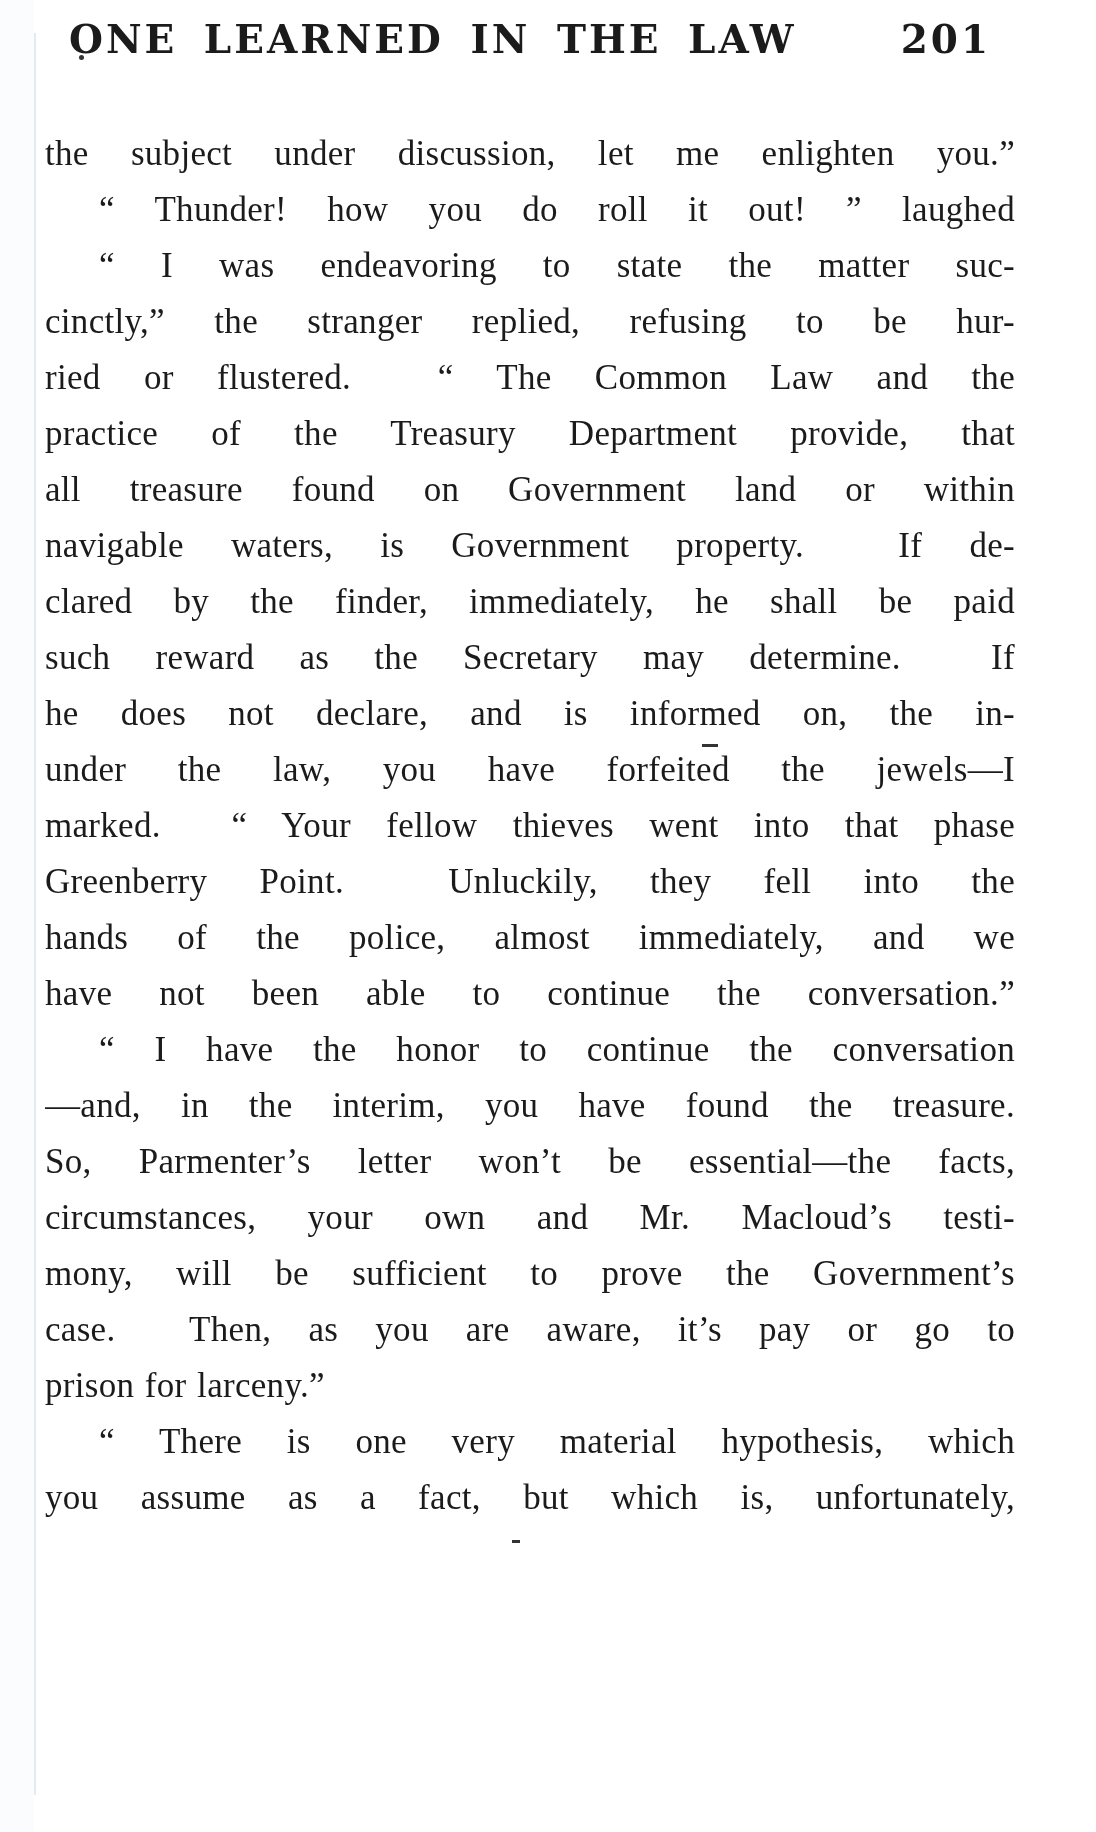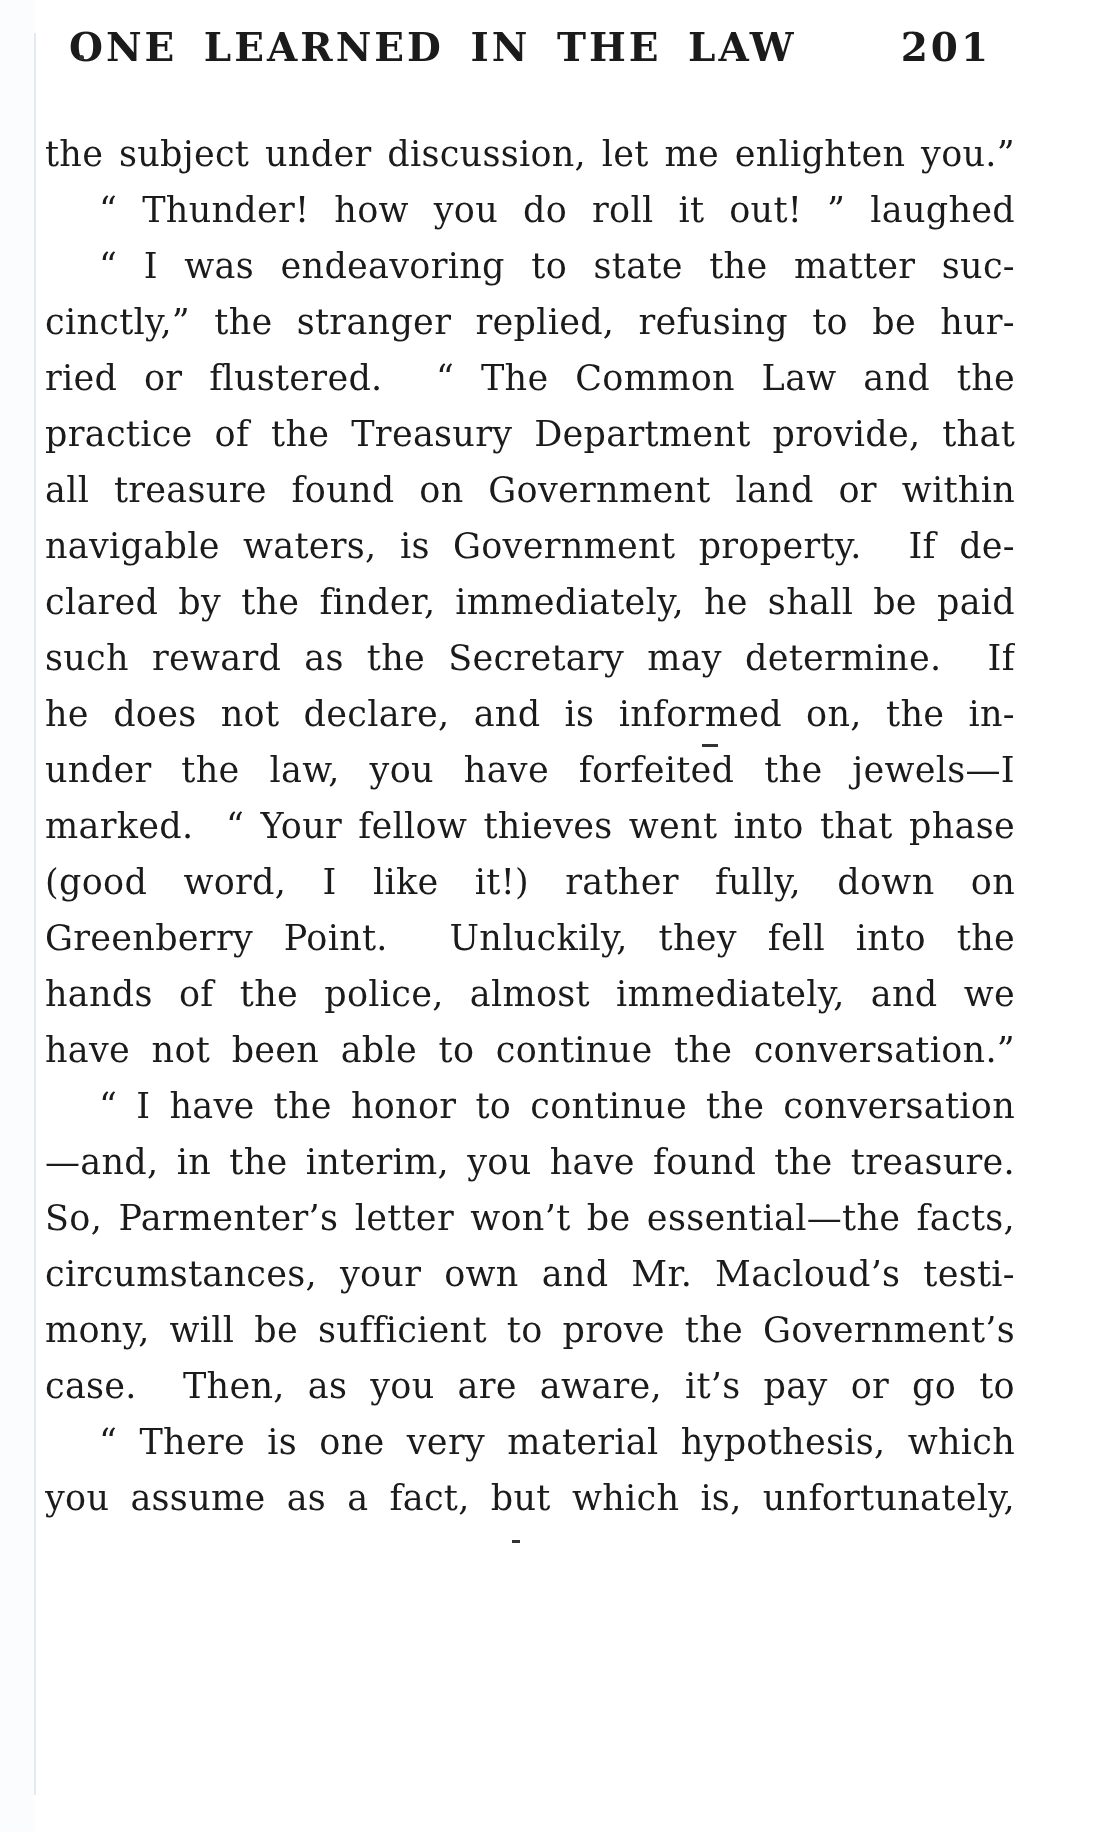--- a/index.html
+++ b/index.html
@@ -23,21 +23,21 @@
     background: var(--margin_strip, #fbfcfd);
   }
   .edge-line {
     position: absolute;
     left: 34px; top: 33px;
     width: 2px; height: 1762px;
     background: var(--scan_line, #e6e9ed);
   }
   .running-head {
     position: absolute;
-    left: 45px; top: 24px;
+    left: 45px; top: 16px;
     width: 970px;
     display: flex;
     justify-content: center;
     align-items: baseline;
     gap: 104px;
     font-size: 39px;
     font-weight: bold;
     letter-spacing: 3px;
     word-spacing: 10px;
     white-space: nowrap;
@@ -48,20 +48,21 @@
     width: 970px;
     font-size: 35px;
     letter-spacing: 0.3px;
     word-spacing: 1.5px;
   }
   .line {
     height: 56px;
     line-height: 56px;
     overflow: hidden;
     text-align: left;
+    font-family: Liberation Serif, serif;
   }
   .line.justify { text-align: justify; }
   .line.justify::after {
     content: "";
     display: inline-block;
     width: 100%;
     height: 0;
     vertical-align: top;
   }
   .line.indent { padding-left: 54px; }
@@ -89,30 +90,30 @@
       <div class="line justify">cinctly,” the stranger replied, refusing to be hur-</div>
       <div class="line justify">ried or flustered.&nbsp; “ The Common Law and the</div>
       <div class="line justify">practice of the Treasury Department provide, that</div>
       <div class="line justify">all treasure found on Government land or within</div>
       <div class="line justify">navigable waters, is Government property.&nbsp; If de-</div>
       <div class="line justify">clared by the finder, immediately, he shall be paid</div>
       <div class="line justify">such reward as the Secretary may determine.&nbsp; If</div>
       <div class="line justify">he does not declare, and is informed on, the in-</div>
       <div class="line justify">under the law, you have forfeited the jewels—I</div>
       <div class="line justify">marked.&nbsp; “ Your fellow thieves went into that phase</div>
-      <div class="line justify">(good word, I like it!) rather fully, down on</div>
       <div class="line justify">Greenberry Point.&nbsp; Unluckily, they fell into the</div>
       <div class="line justify">hands of the police, almost immediately, and we</div>
       <div class="line justify">have not been able to continue the conversation.”</div>
       <div class="line justify indent">“ I have the honor to continue the conversation</div>
       <div class="line justify">—and, in the interim, you have found the treasure.</div>
       <div class="line justify">So, Parmenter’s letter won’t be essential—the facts,</div>
       <div class="line justify">circumstances, your own and Mr. Macloud’s testi-</div>
       <div class="line justify">mony, will be sufficient to prove the Government’s</div>
       <div class="line justify">case.&nbsp; Then, as you are aware, it’s pay or go to</div>
+      <div class="line">prison for larceny.”</div>
       <div class="line justify indent">“ There is one very material hypothesis, which</div>
       <div class="line justify">you assume as a fact, but which is, unfortunately,</div>
     </div>
 
   <div class="speck s1"></div>
   <div class="speck s2"></div>
   <div class="speck s3"></div>
 </div>
 
 </body></html>

